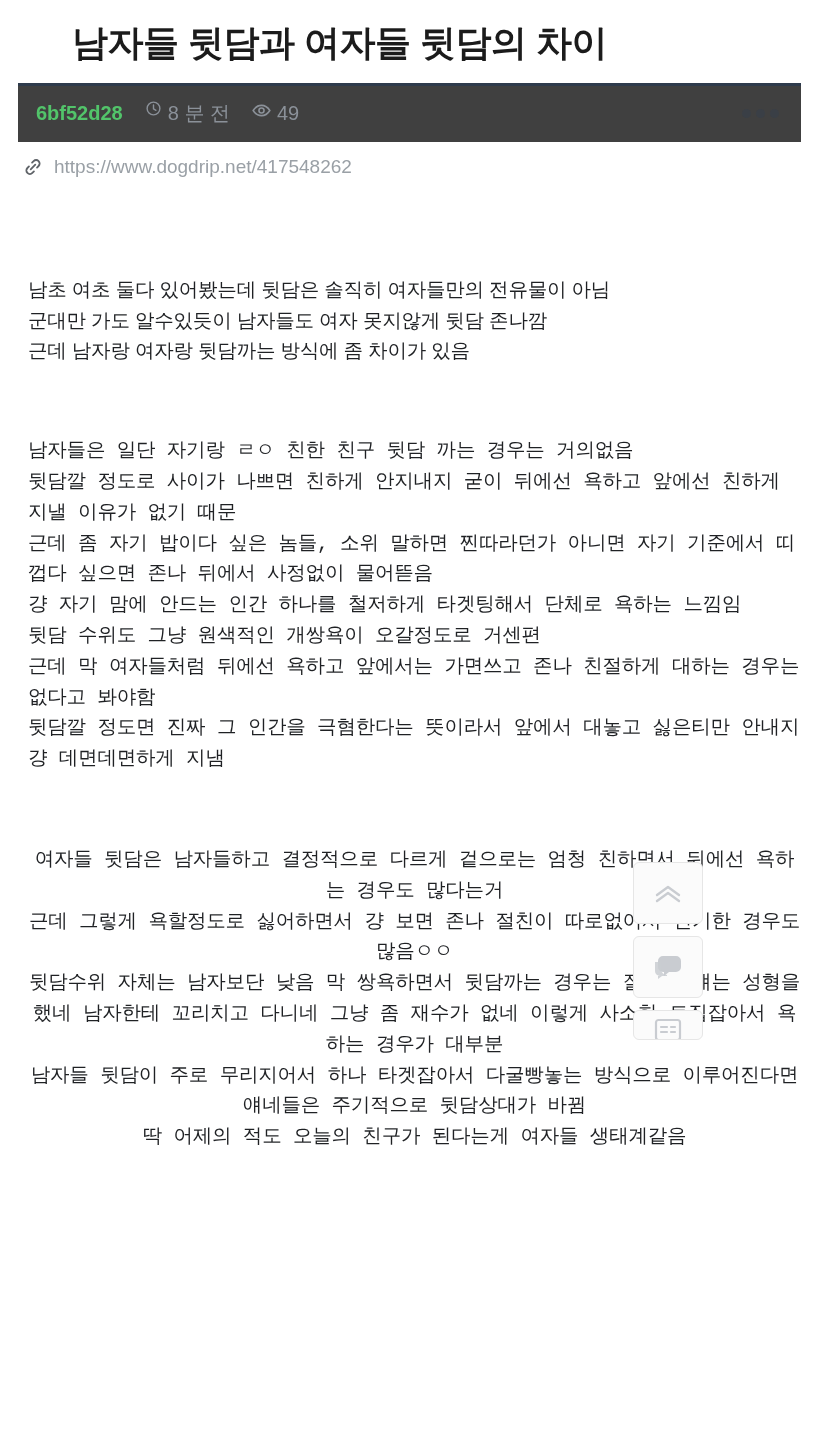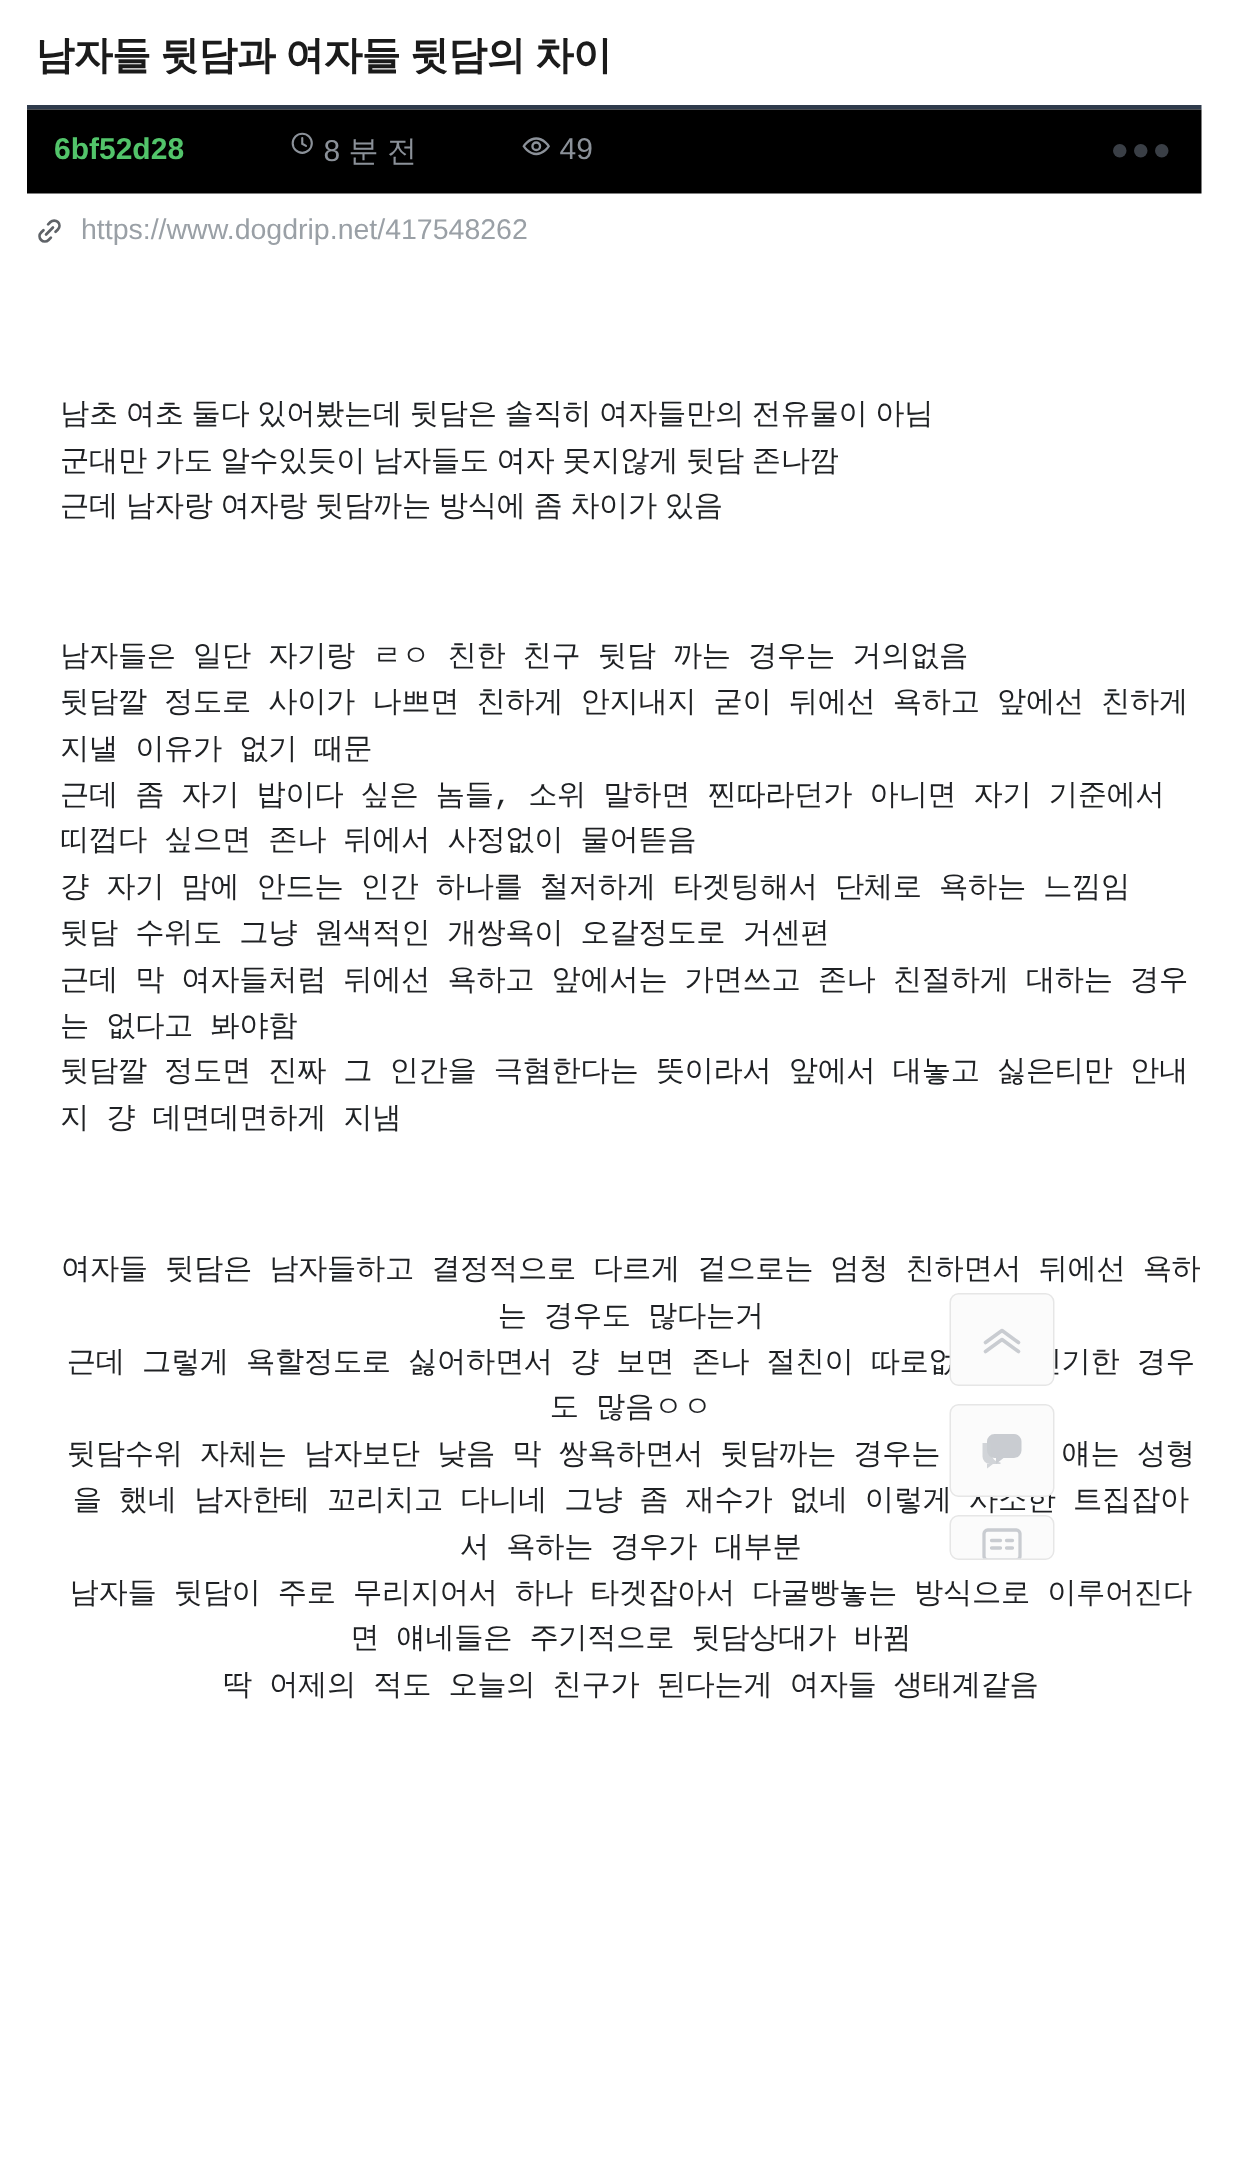--- a/index.html
+++ b/index.html
@@ -14,41 +14,41 @@
     color: #222222;
     -webkit-font-smoothing: antialiased;
   }
   .page {
     position: relative;
     width: 825px;
     min-height: 1455px;
     overflow: hidden;
   }
   .post-title {
-    font-size: 26px;
+    font-size: 36px;
     font-weight: bold;
     color: #1b1b1b;
     letter-spacing: -0.5px;
     padding: 20px 24px 16px 24px;
     line-height: 1.3;
+    margin-left: 48px;
   }
   .title-rule {
     margin: 0 24px 0 18px;
     border-top: 3px solid #2f3b4c;
     height: 0;
   }
   .meta-bar {
     margin: 0 24px 0 18px;
-    background: #000000;
+    background: #404040;
     height: 56px;
     display: flex;
     align-items: center;
     padding: 0 18px;
     box-sizing: border-box;
-    gap: 48px;
   }
   .author {
     color: #52c46a;
     font-size: 20px;
     font-weight: bold;
     margin-right: 22px;
   }
   .meta-item {
     display: flex;
     align-items: flex-start;
@@ -84,21 +84,21 @@
     font-size: 19px;
   }
   .content {
     padding: 0 24px 30px 24px;
     font-size: 19.5px;
     line-height: 1.58;
     color: #1f2124;
     letter-spacing: -0.2px;
   }
   .spacer-1 { height: 96px; }
-  .para { margin: 0 0 0 16px; }
+  .para { margin: 0 0 0 4px; }
   .para + .para { margin-top: 42px; font-family: Liberation Mono, monospace; }
   .para-big-gap { margin-top: 70px !important; }
   
   .float-rail {
     position: absolute;
     right: 122px;
     top: 862px;
     width: 70px;
     display: flex;
     flex-direction: column;

